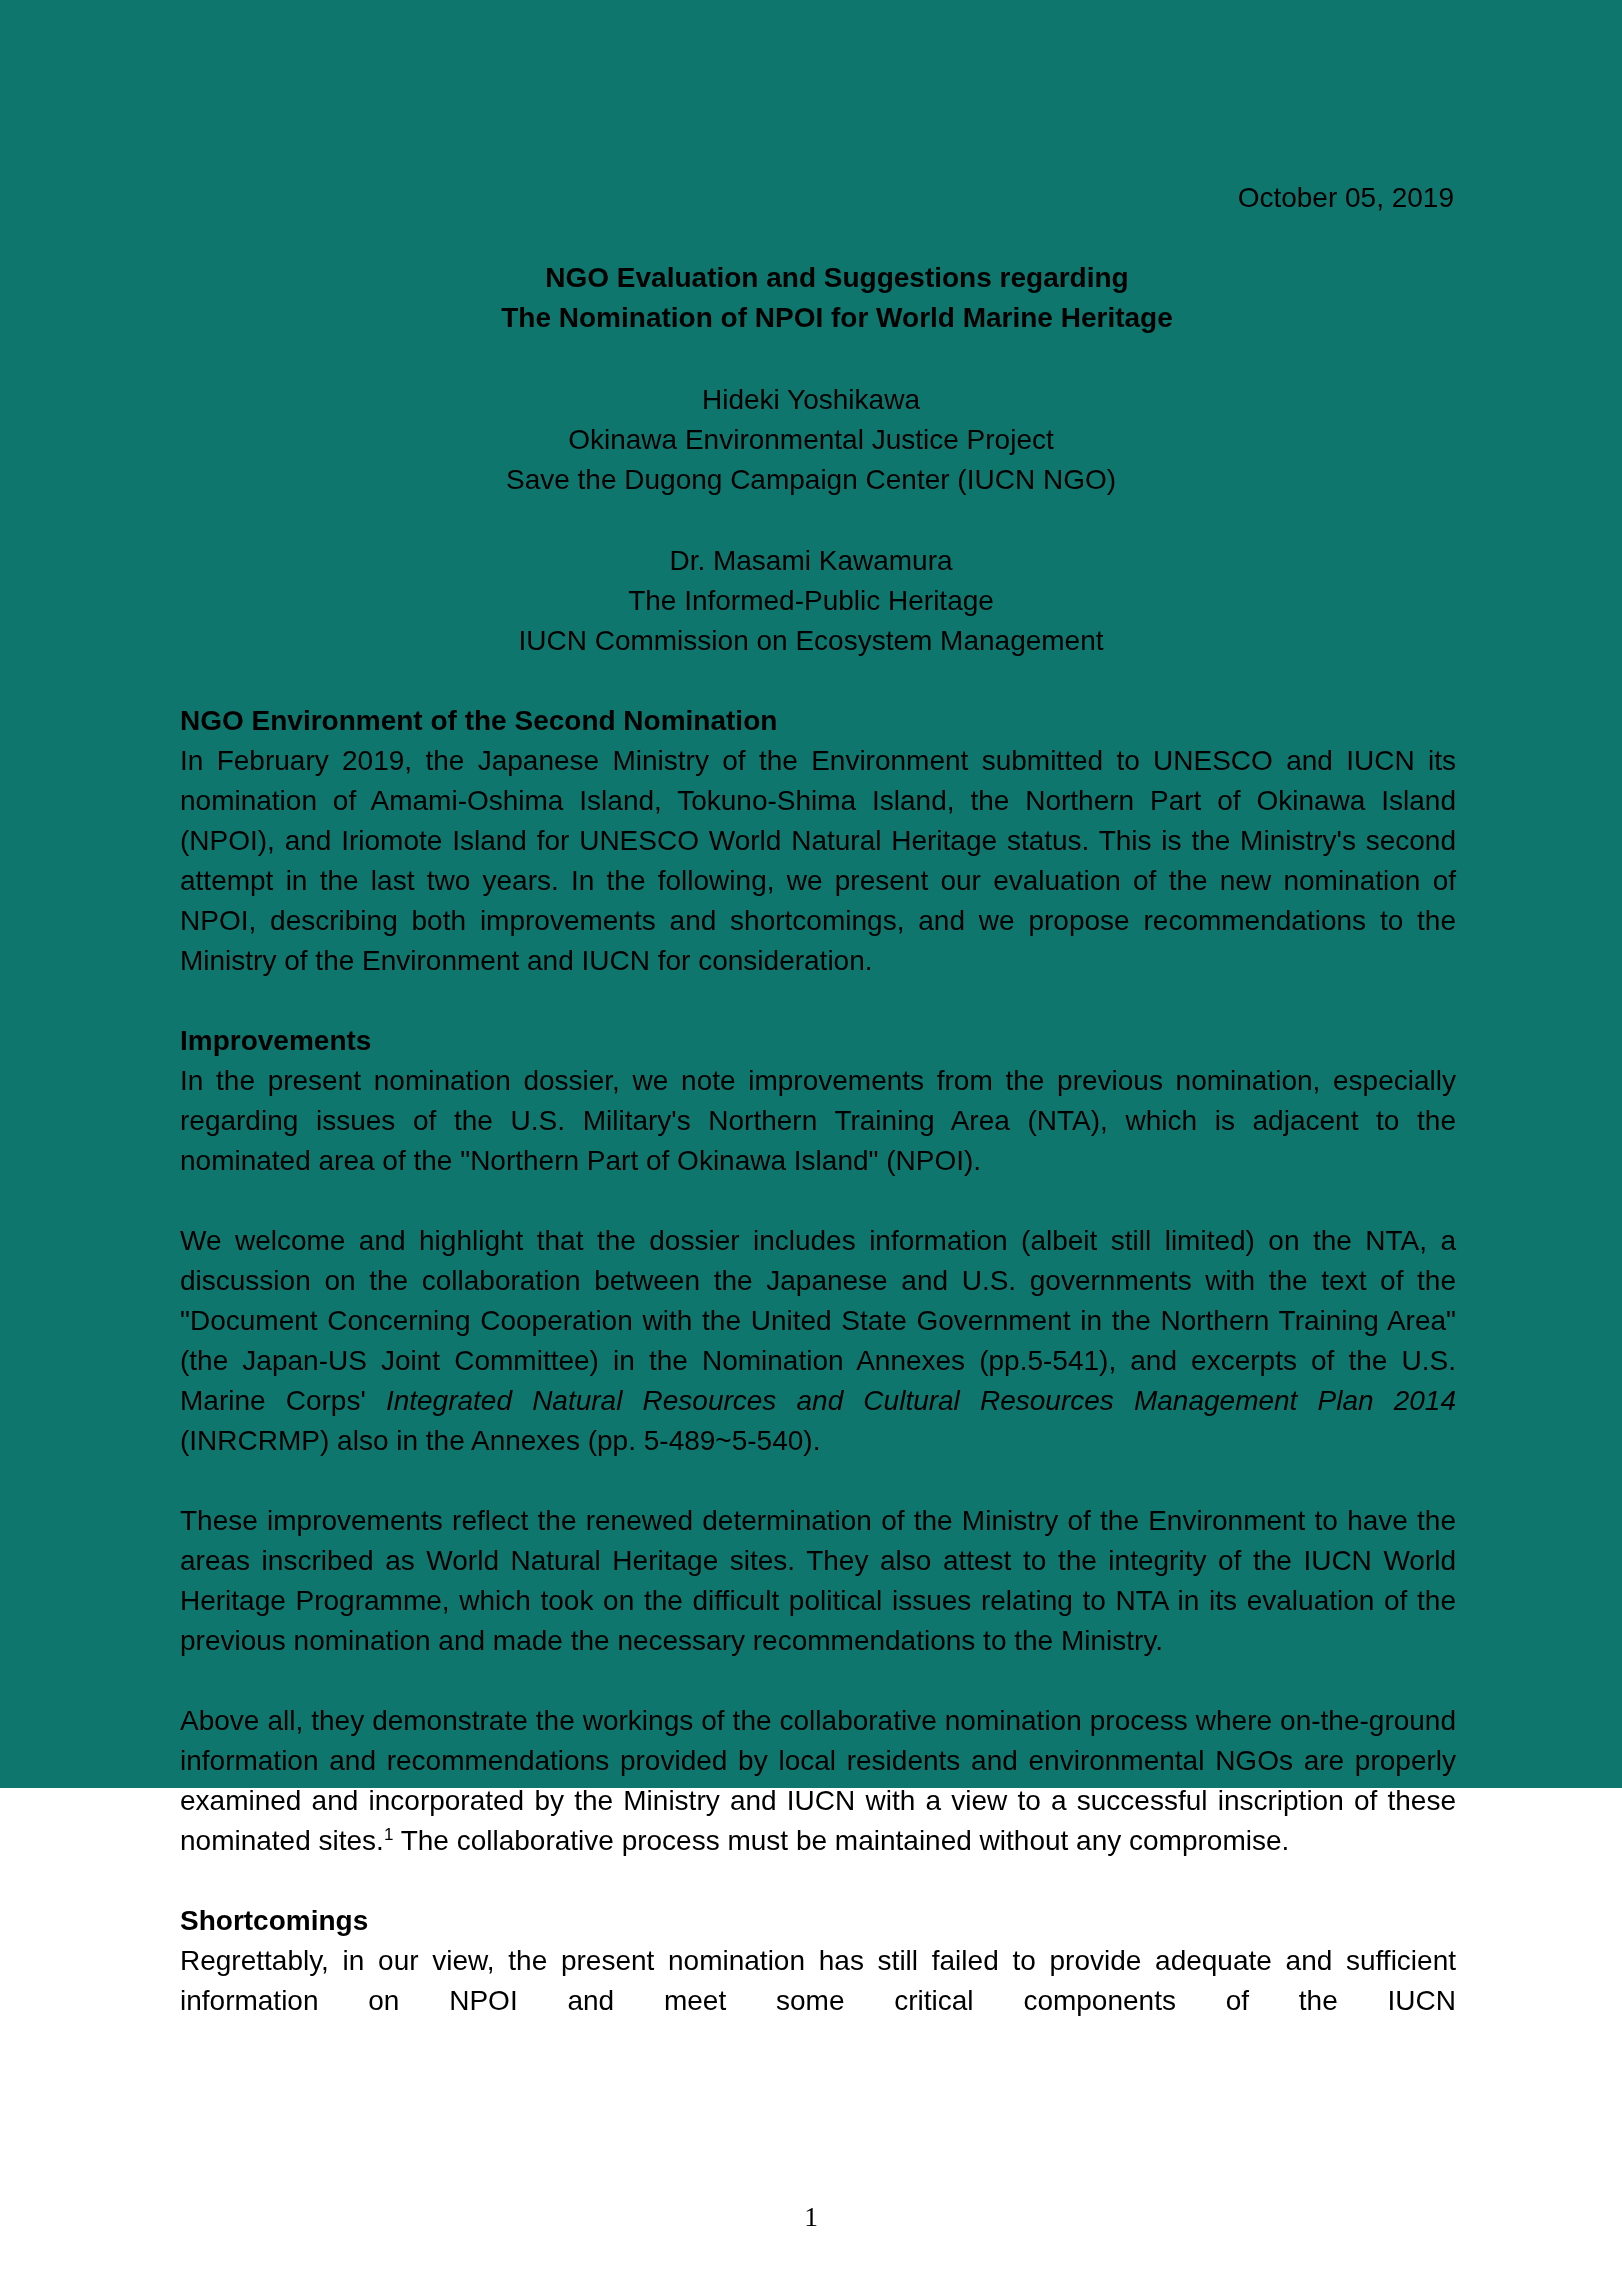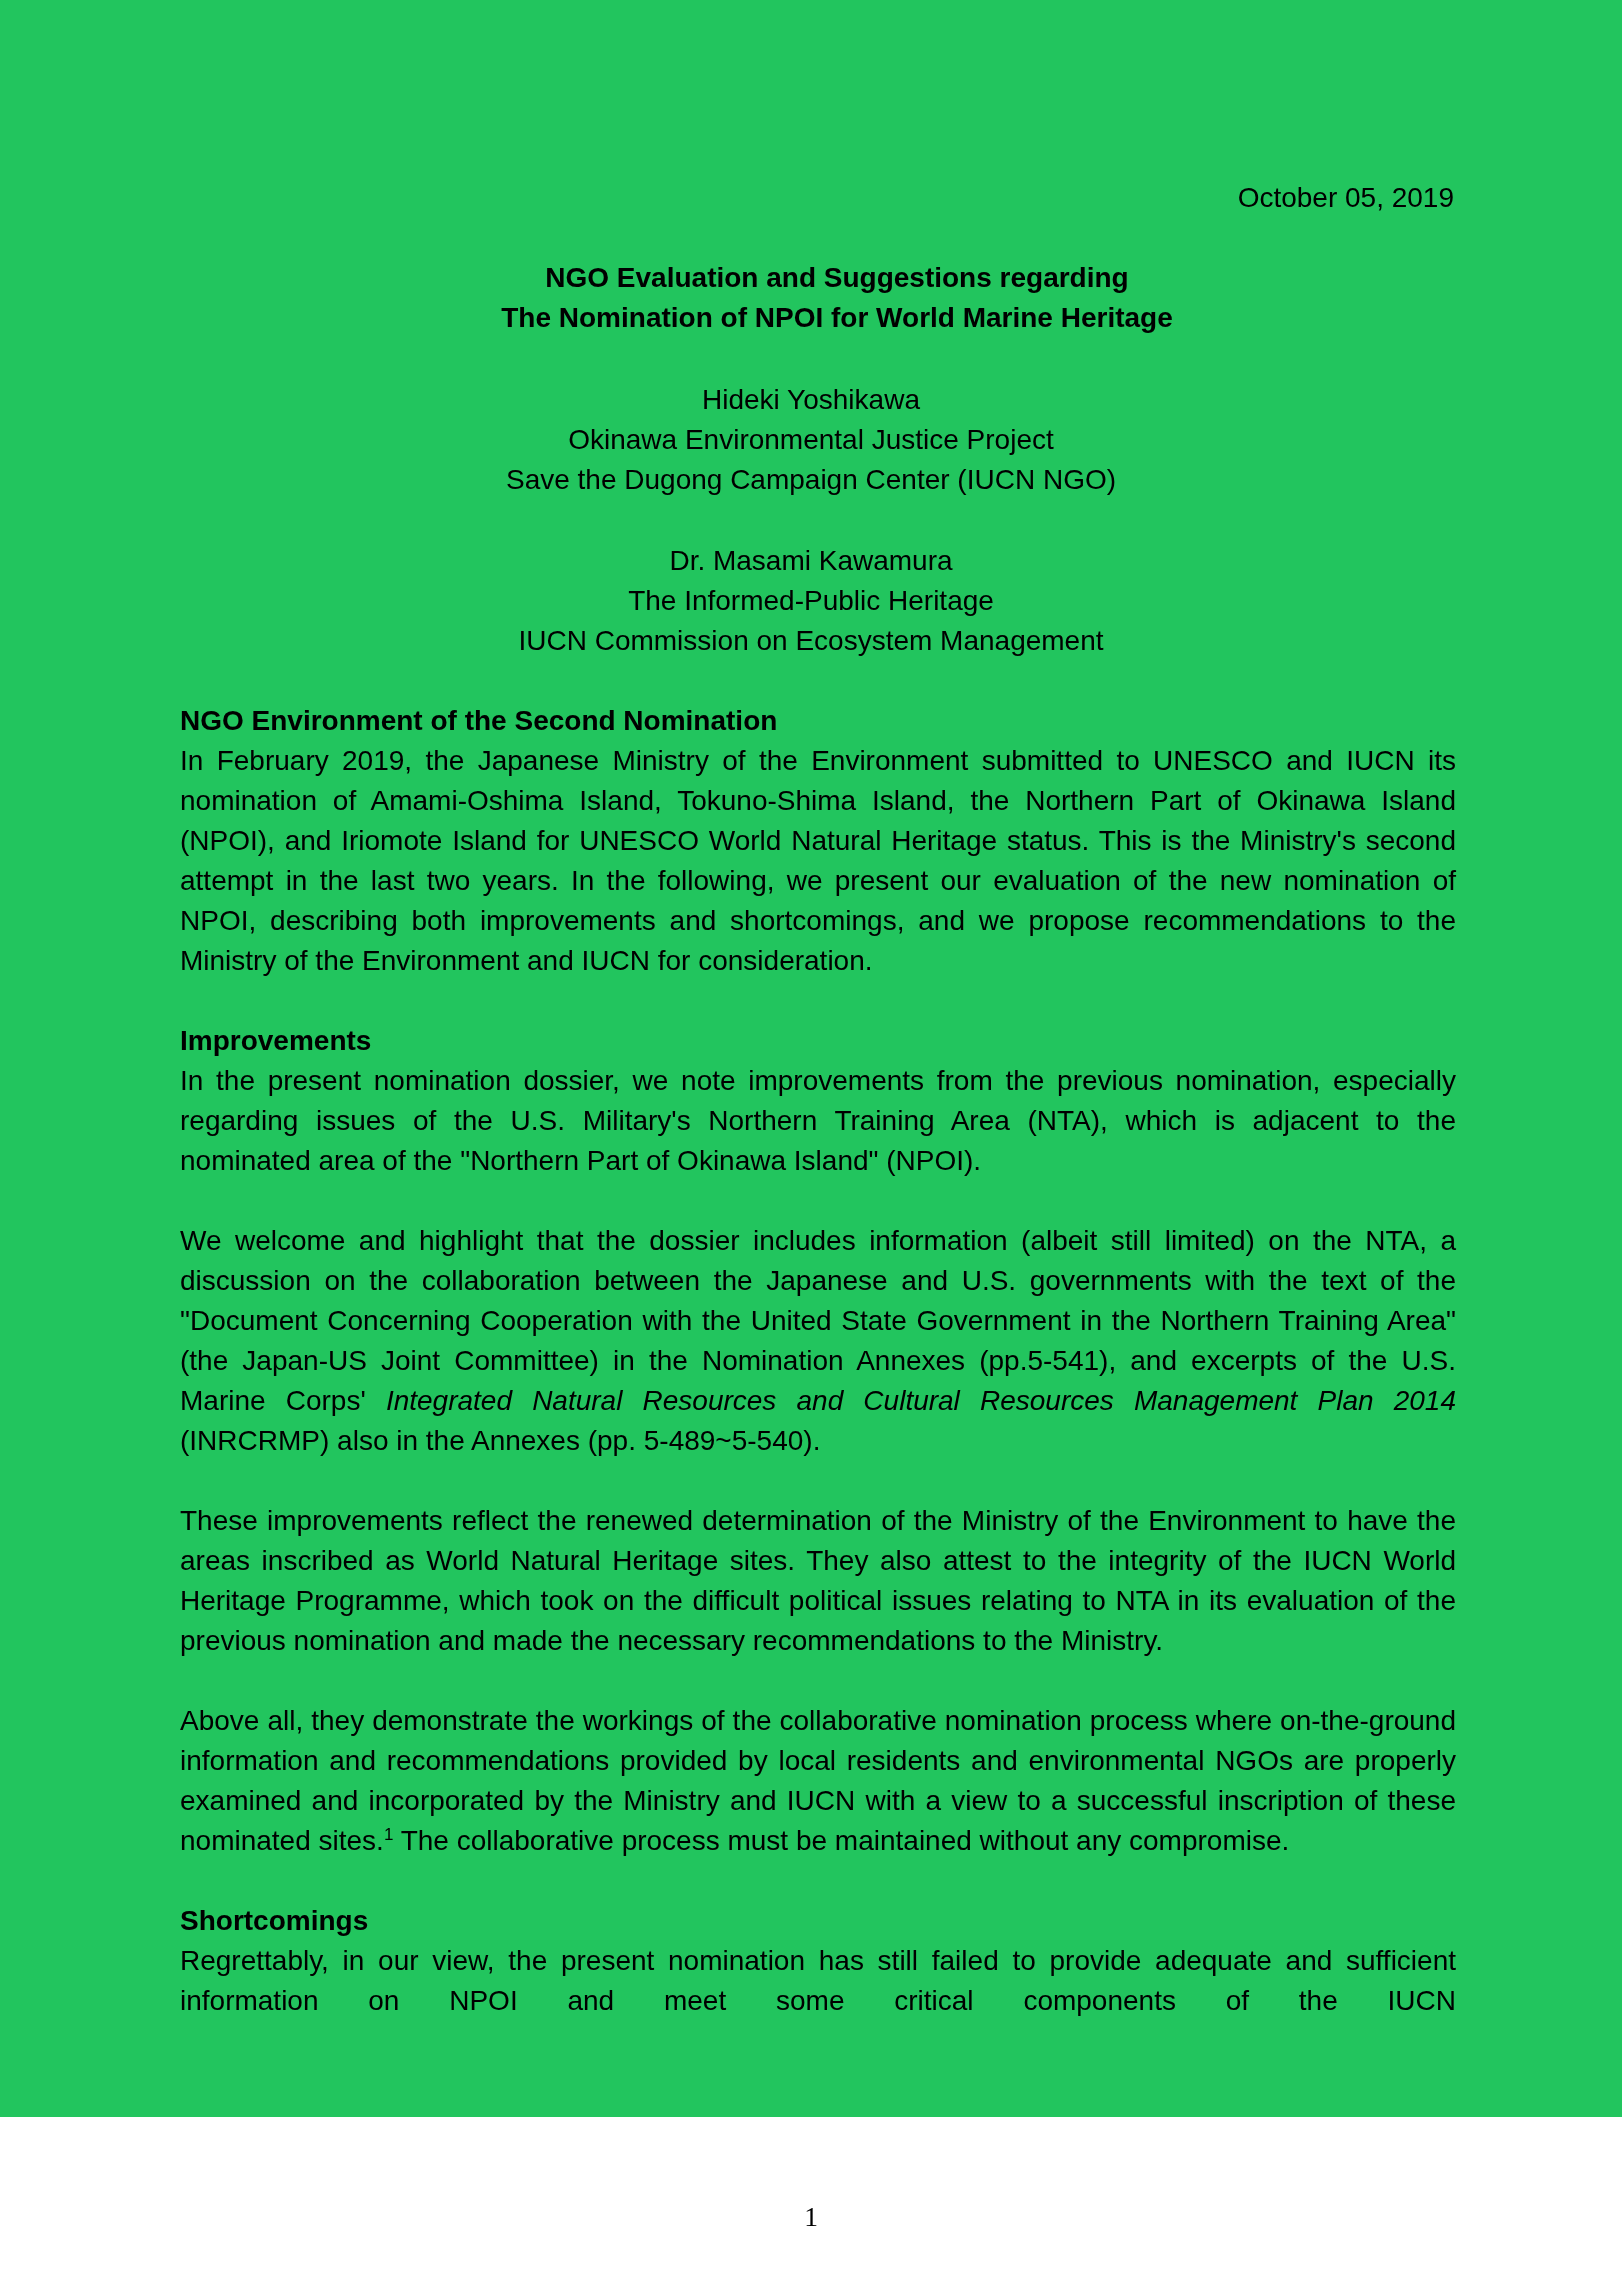--- a/index.html
+++ b/index.html
@@ -1,19 +1,19 @@
 <!DOCTYPE html>
 <html style="font-size:10.5px"><head>
   <meta charset="utf-8">
   <style>
     html, body { margin: 0; padding: 0; background: #ffffff; }
     body { width: 1622px; height: 2295px; position: relative; overflow: hidden; }
     .page {
-      position: absolute; left: 0; top: 0; width: 1622px; height: 2117px;
-      background: #22c55e; color: #000000;
+      position: absolute; left: 0; top: 0; width: 1622px; height: 1788px;
+      background: #0f766e; color: #000000;
       font-family: "Liberation Sans", "DejaVu Sans", sans-serif;
       font-size: 28px; line-height: 40px;
     }
     .date { position: absolute; top: 178px; right: 168px; text-align: right; }
     .title-block { position: absolute; top: 258px; left: 0; width: 1622px; text-align: center; font-weight: bold; margin-left: 26px; }
     .author-block { position: absolute; left: 0; width: 1622px; text-align: center; }
     .author1 { top: 380px; }
     .author2 { top: 541px; }
     .body {
       position: absolute; left: 180px; width: 1276px; top: 701px;

